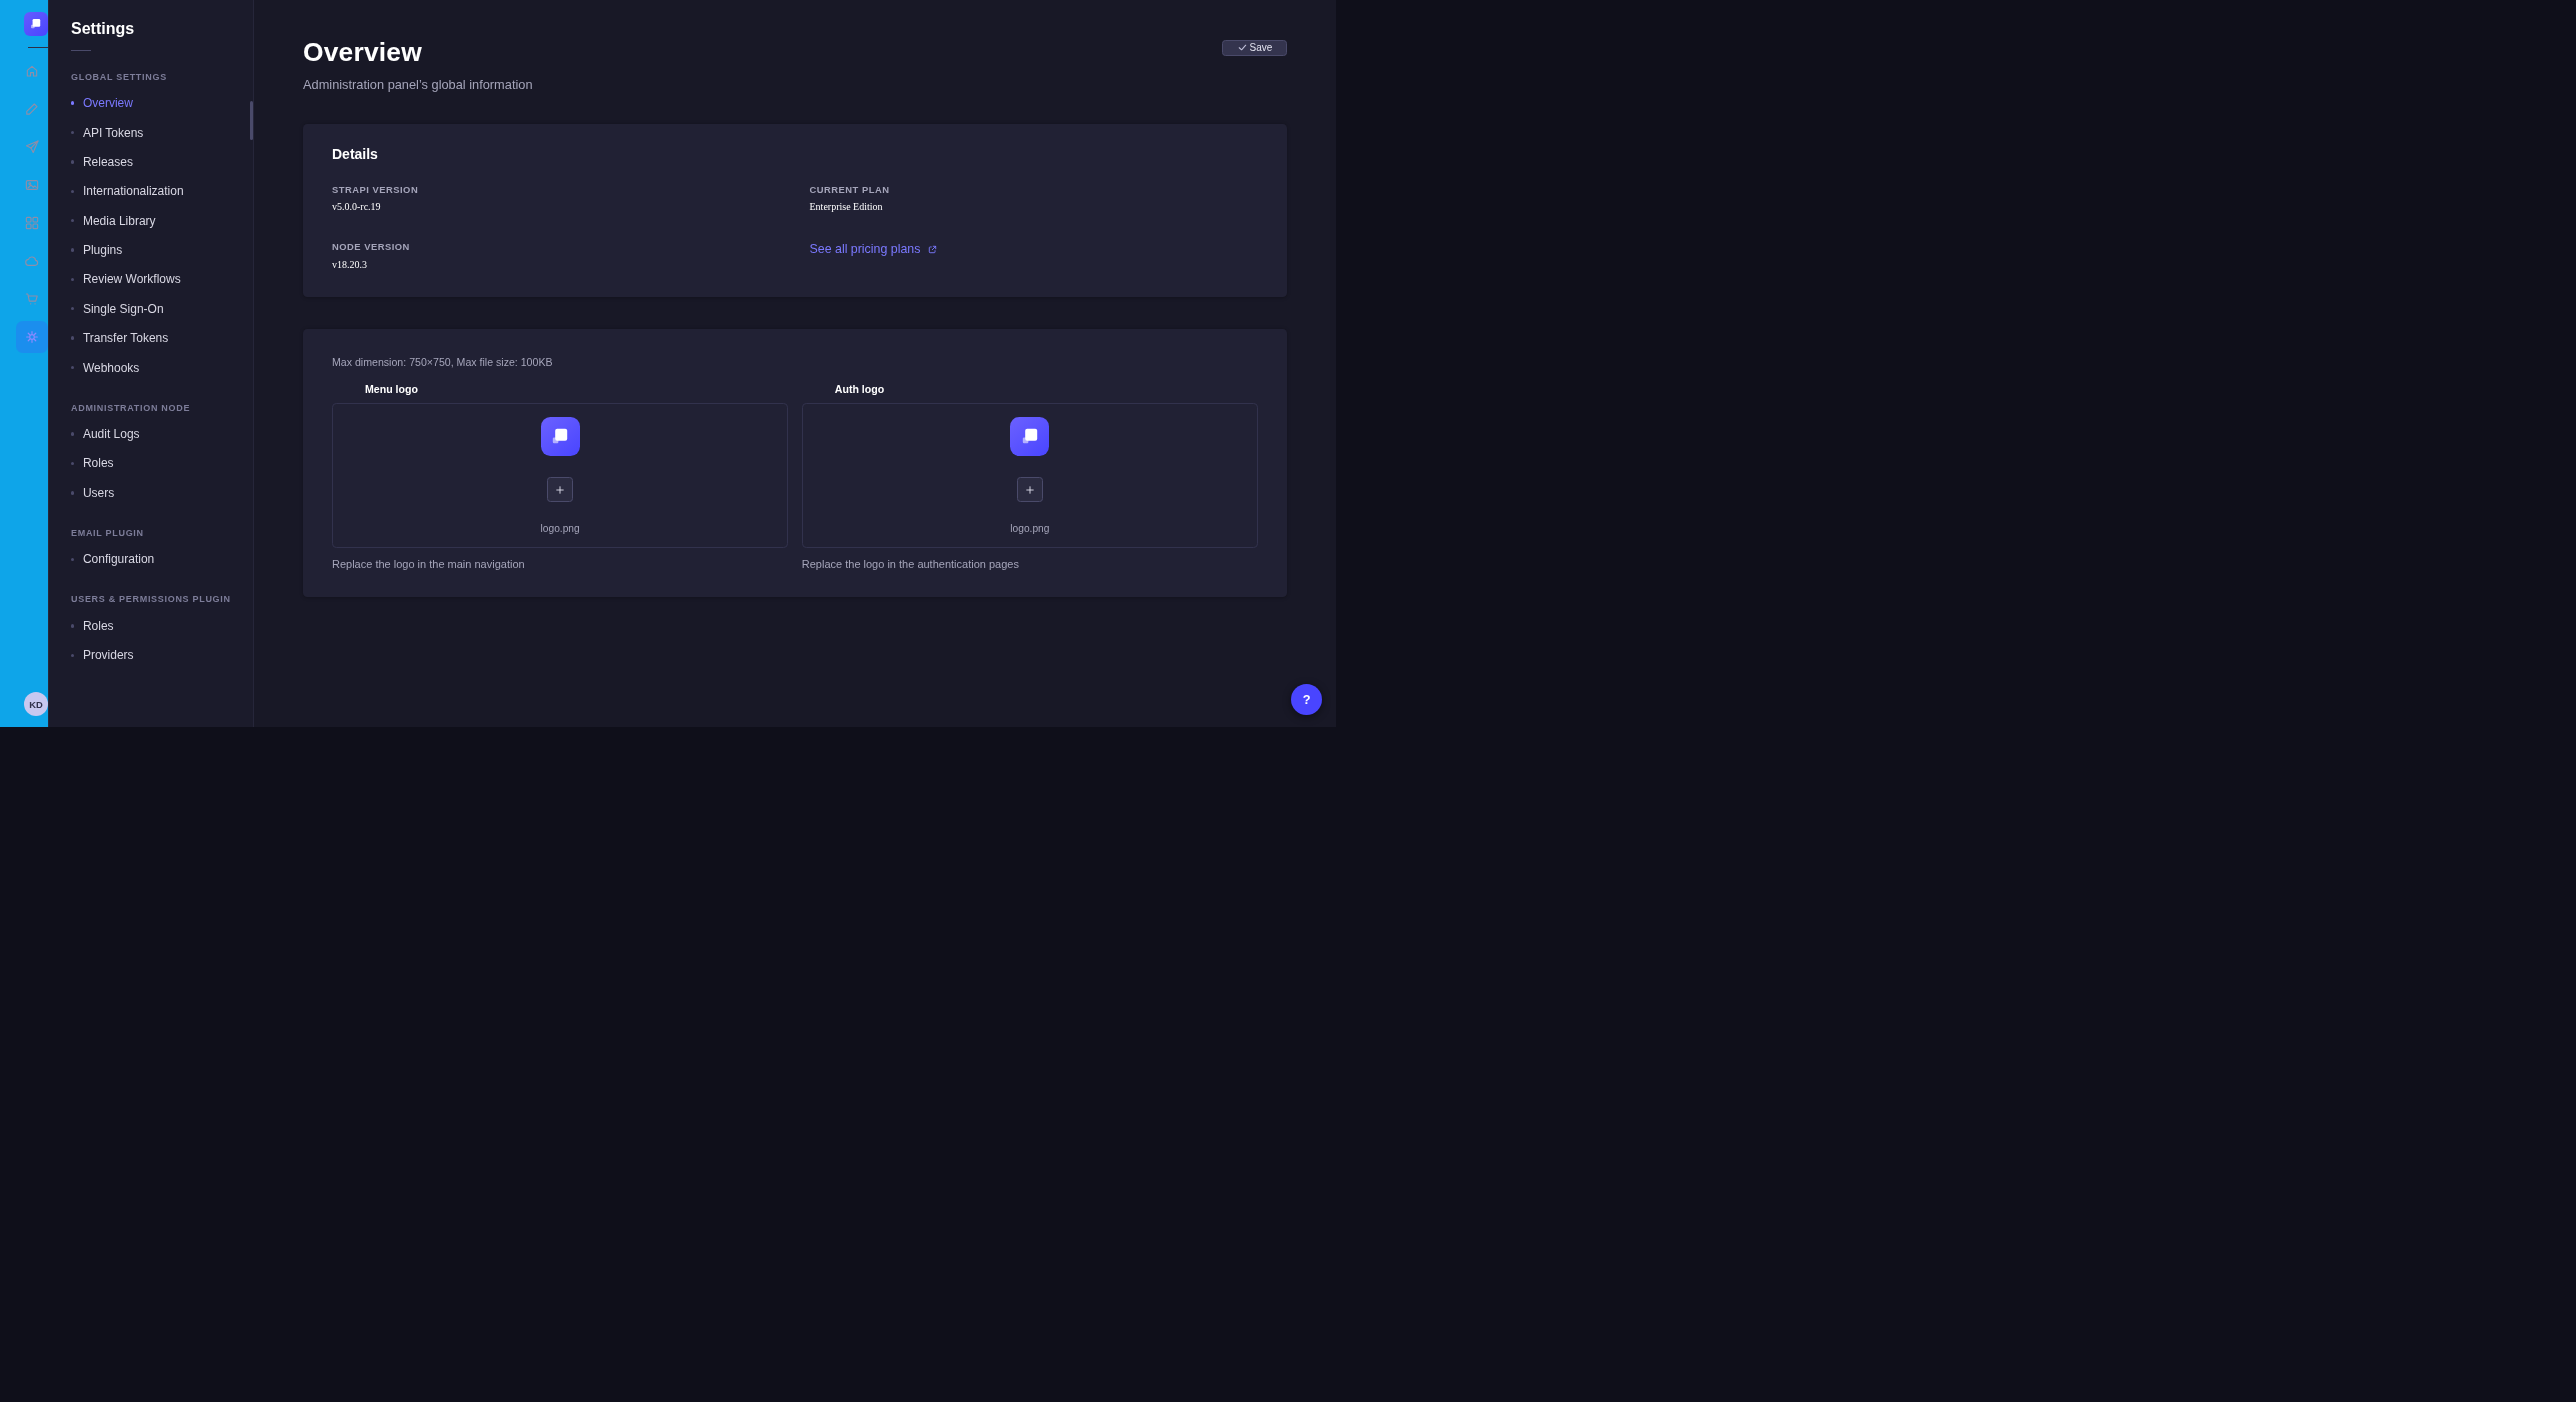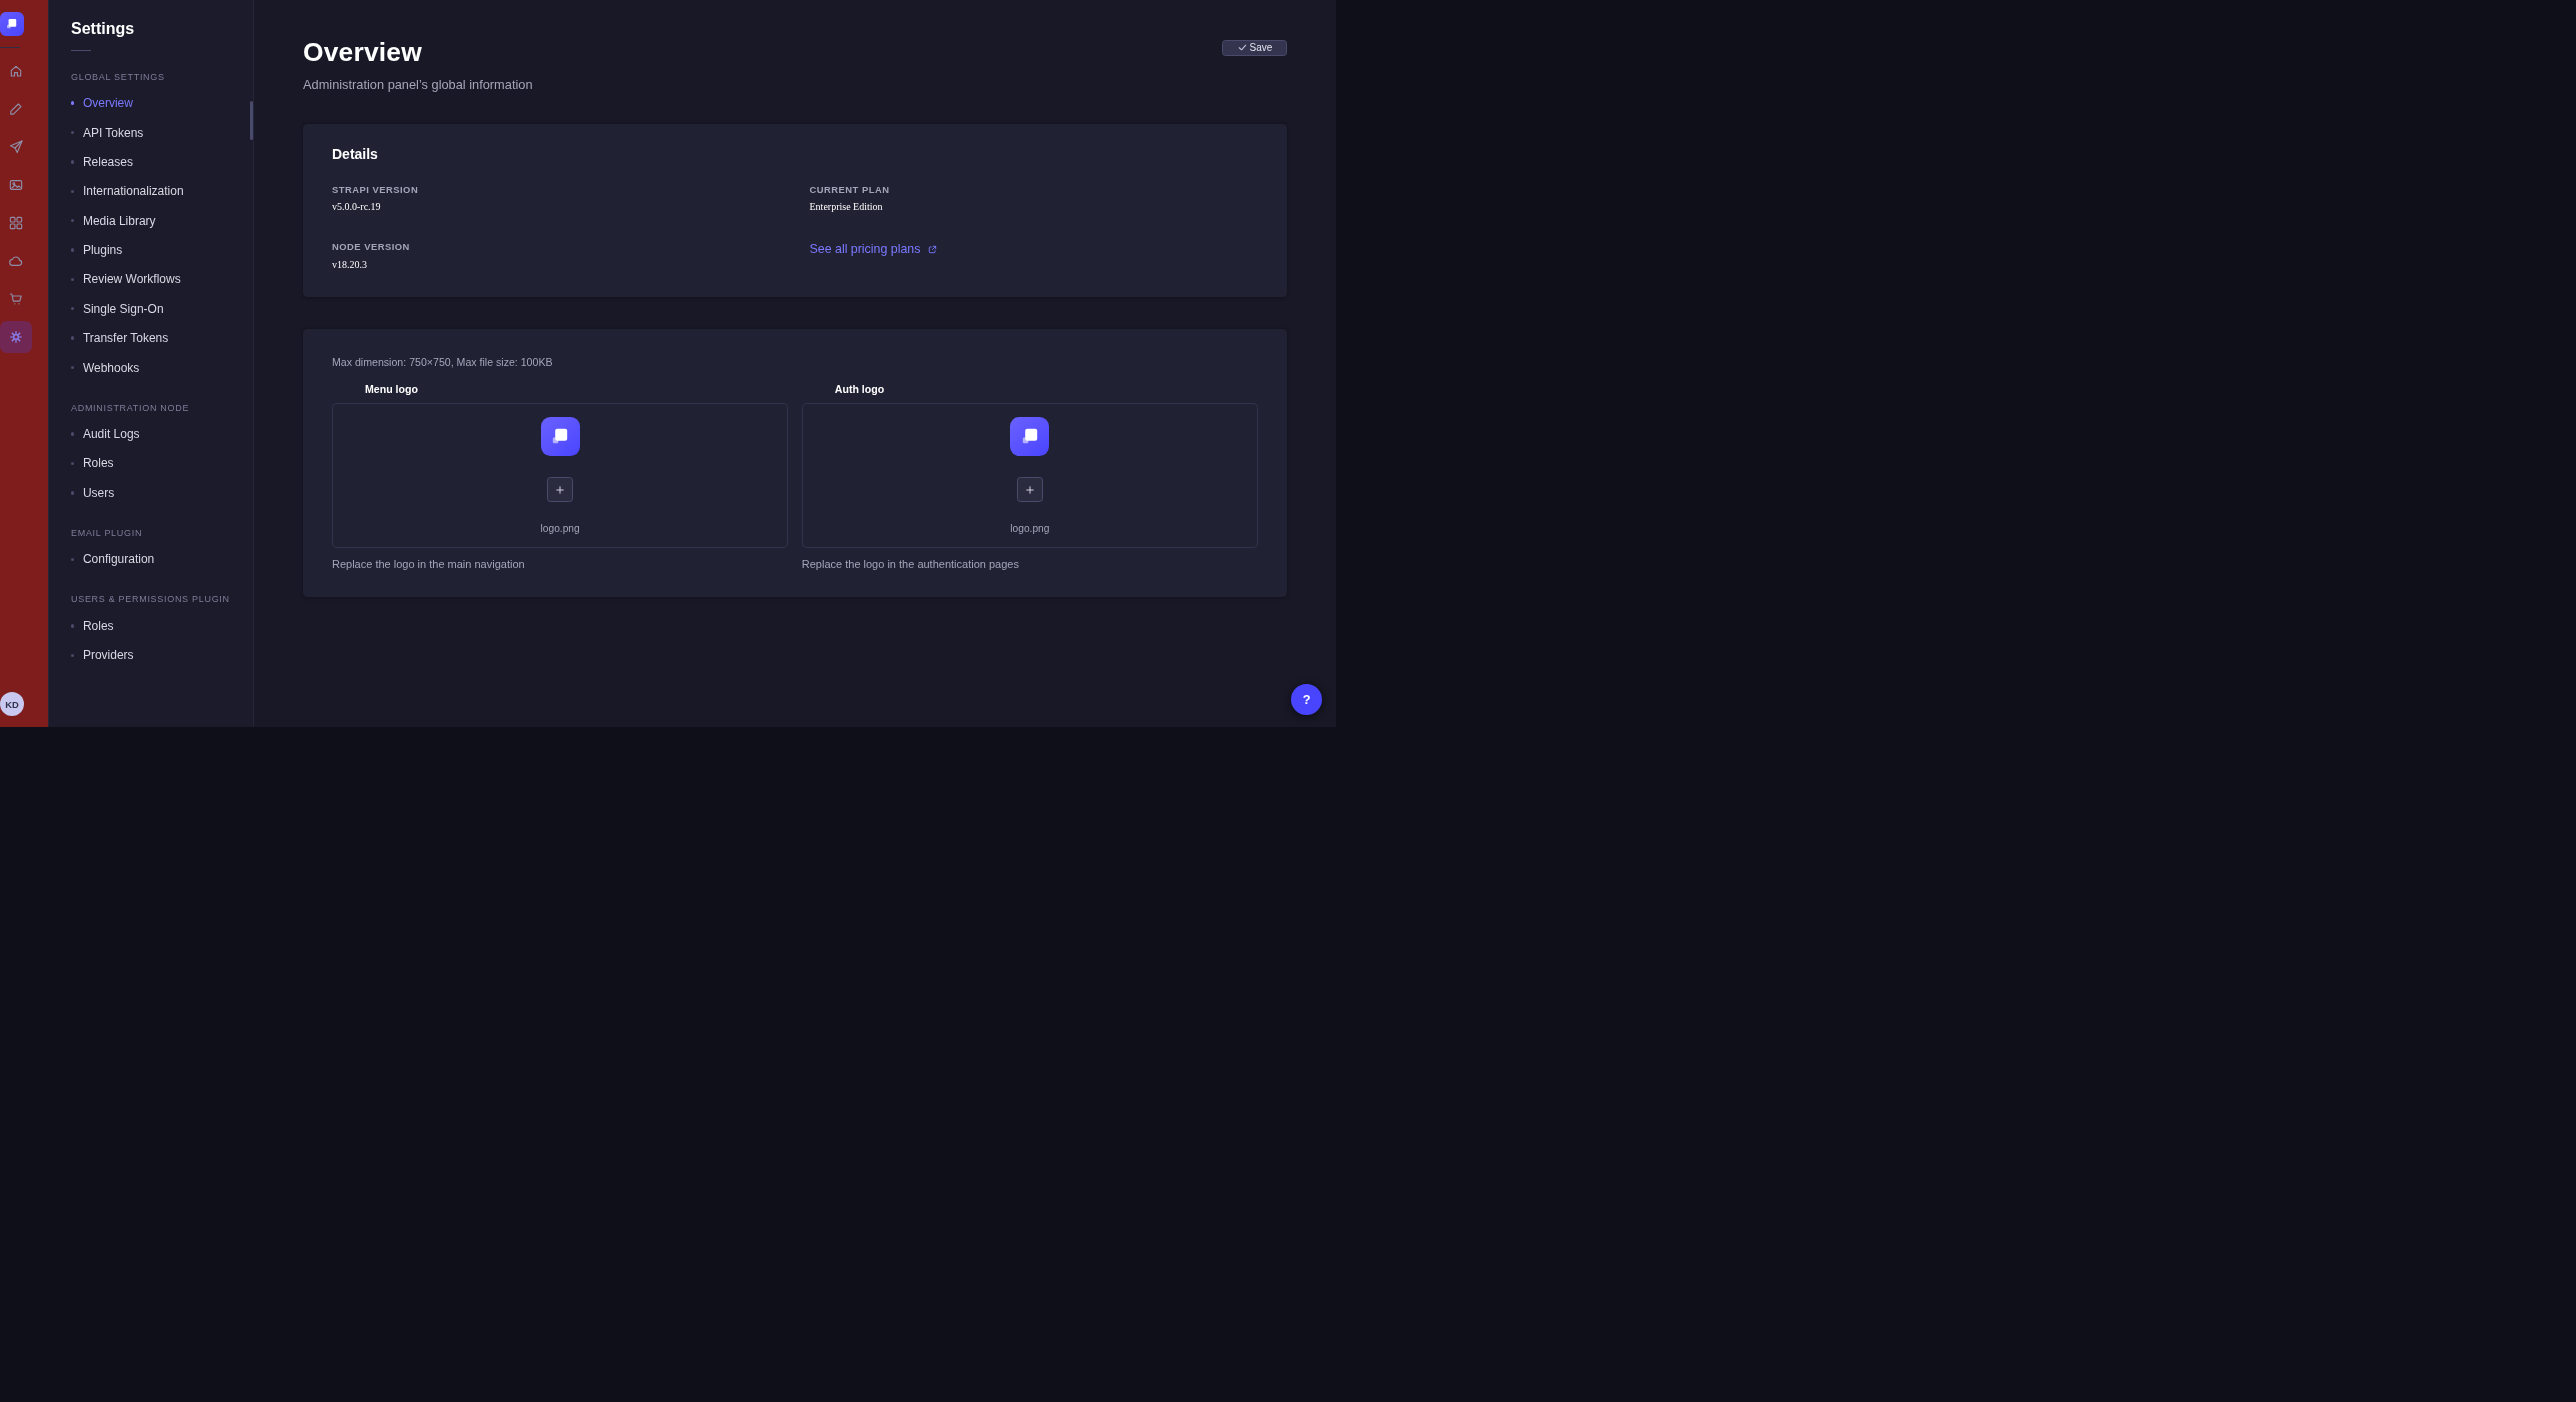--- a/index.html
+++ b/index.html
@@ -1,41 +1,41 @@
 <!DOCTYPE html>
 <html style="font-size:13.6px"><head>
 <meta charset="utf-8">
 <style>
   * { margin:0; padding:0; box-sizing:border-box; }
   html,body { background:#0f0f1a; }
   body { font-family:"Liberation Sans","DejaVu Sans",sans-serif; }
   .app { position:relative; width:1336px; height:727px; background:#181826; display:flex; overflow:hidden; }
 
   
-  .rail { width:49px; flex:0 0 49px; background:#7f1d1d; border-right:0.9px solid #26263a;
-          display:flex; flex-direction:column; align-items:flex-start; padding-top:12px; }
+  .rail { width:49px; flex:0 0 49px; background:#0ea5e9; border-right:0.9px solid #26263a;
+          display:flex; flex-direction:column; align-items:flex-end; padding-top:12px; }
   .logo-tile { width:24px; height:24px; border-radius:6px; background:linear-gradient(140deg,#655bff,#4945ff);
                display:flex; align-items:center; justify-content:center; cursor:pointer; border:none; }
   .rail-divider { width:20.4px; height:0.9px; background:#2e2e45; margin:11px 0 6.8px; }
   .rail-btn { width:32px; height:32px; margin-bottom:6px; border:none; background:transparent; border-radius:6.8px;
               display:flex; align-items:center; justify-content:center; cursor:pointer; }
   .rail-btn svg { stroke:#8e8ea9; }
   .rail-btn.active { background:rgba(73,69,255,.24); }
   .rail-btn.active svg { stroke:#8c8aff; }
   .avatar { margin-top:auto; margin-bottom:11px; width:24px; height:24px; border-radius:50%;
             background:#c8c8f0; color:#32324d; font-size:9.4px; font-weight:700;
             display:flex; align-items:center; justify-content:center; cursor:pointer; border:none; }
 
   
   .subnav { width:205px; flex:0 0 205px; background:#1b1b2b; border-right:0.9px solid #26263a;
             padding:20.4px 0 0 0; position:relative; overflow:hidden; }
   .subnav h2 { color:#ffffff; font-size:16px; font-weight:700; padding:0 22px; }
   .subnav .title-rule { width:20.4px; height:0.9px; background:#4a4a6a; margin:12px 0 0 22px; }
   .section { margin-top:20.4px; }
-  .section-label { color:#7d7d99; font-size:9px; font-weight:400; letter-spacing:0.7px; padding:0 22px; }
+  .section-label { color:#7d7d99; font-size:9px; font-weight:700; letter-spacing:0.7px; padding:0 22px; }
   .section ul { list-style:none; margin-top:6.8px; }
   .section li { display:flex; align-items:center; gap:8.5px; padding:7.7px 22px; font-size:12px;
                 color:#d9d8e4; cursor:pointer; }
   .section li .dot { width:3.4px; height:3.4px; border-radius:50%; background:#4a4a6a; flex:0 0 3.4px; }
   .section li.active { color:#7b79ff; }
   .section li.active .dot { background:#7b79ff; }
   .scroll-thumb { position:absolute; top:101px; right:0; width:2.6px; height:39px; background:#4a4a6a; border-radius:1.7px; }
 
   
   .main { flex:1; overflow:hidden; position:relative; padding:0 49px; }

